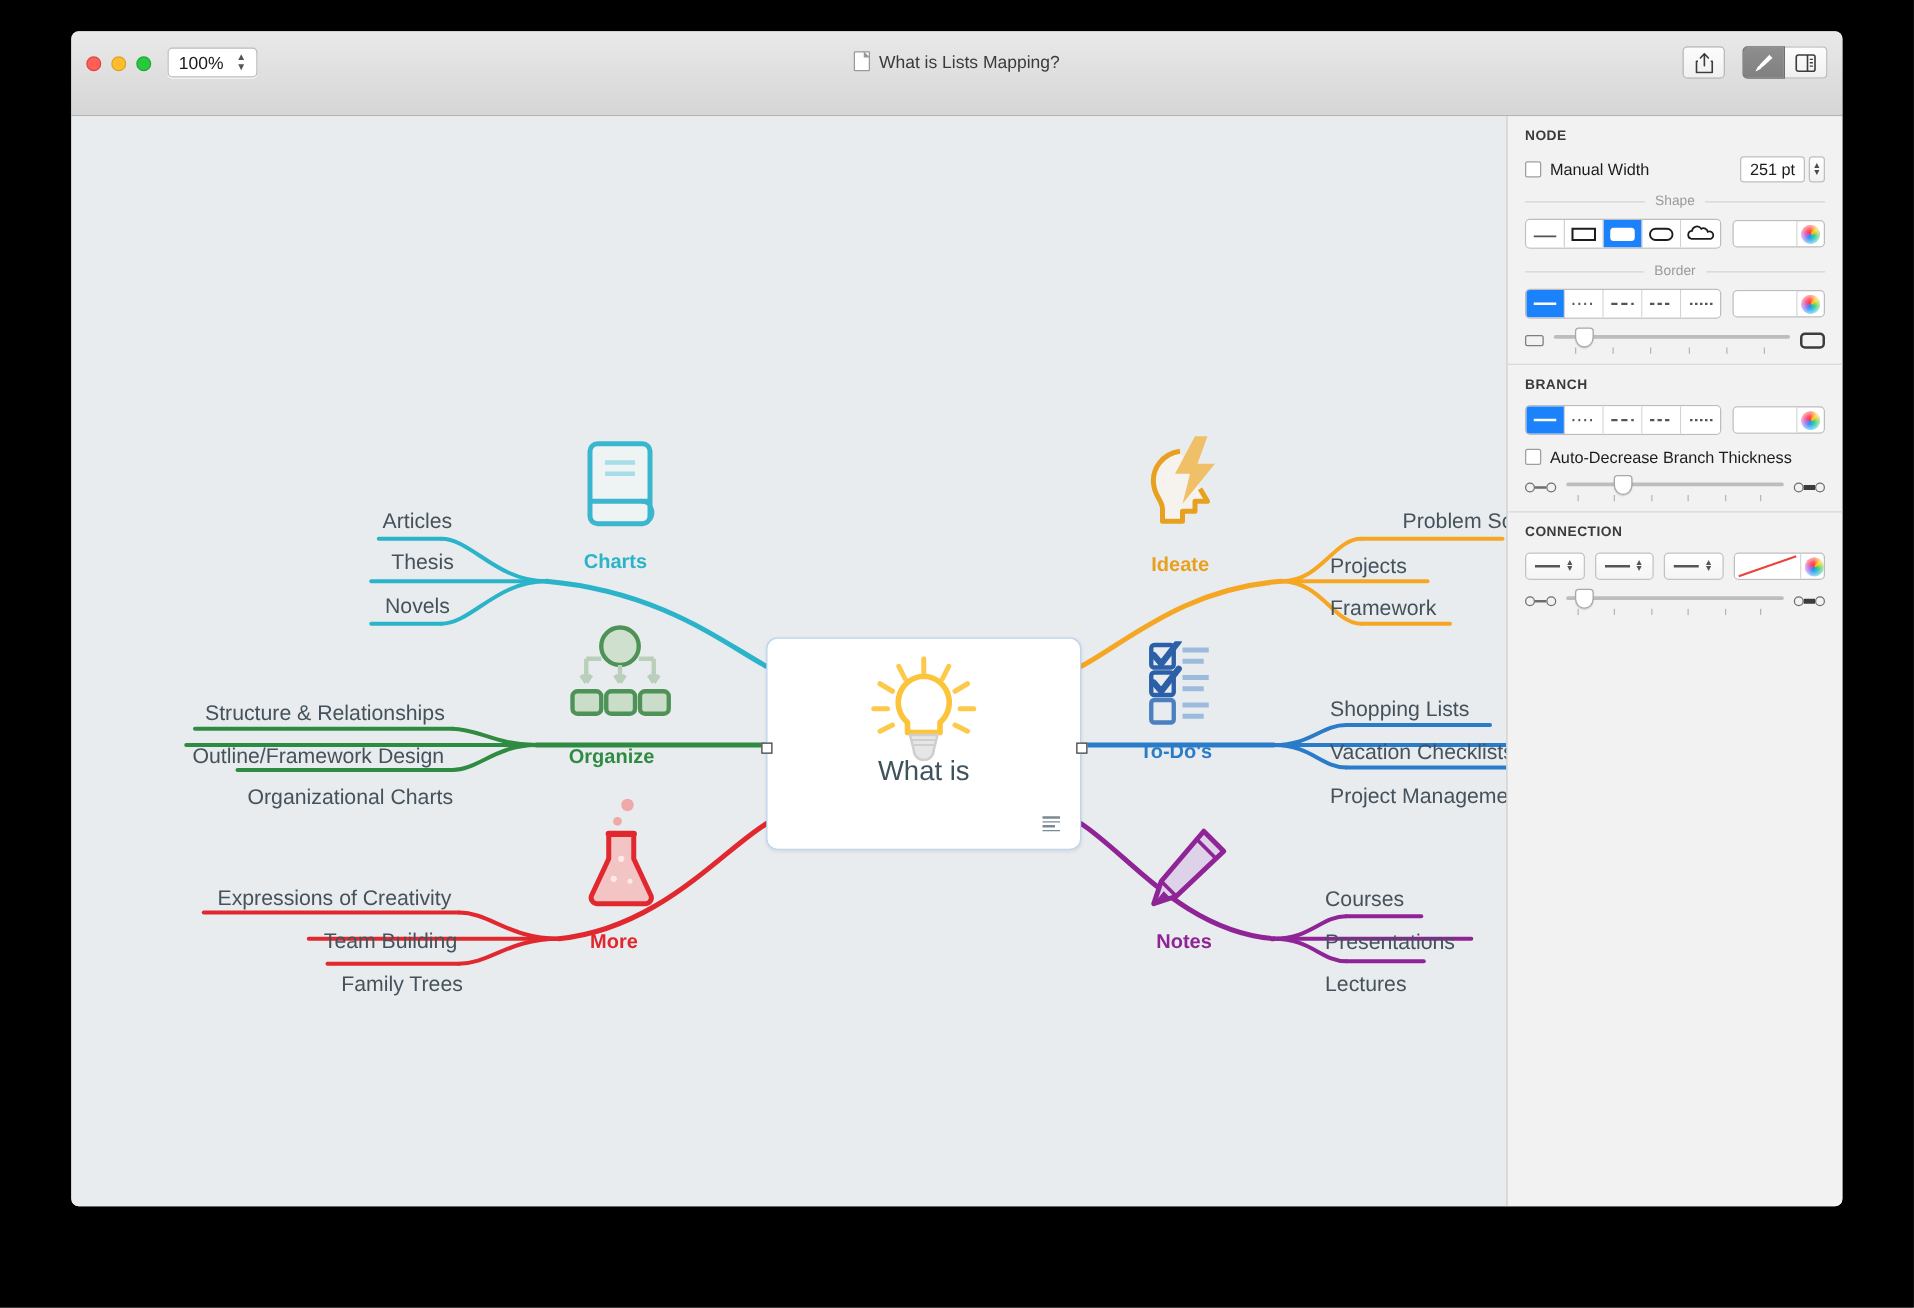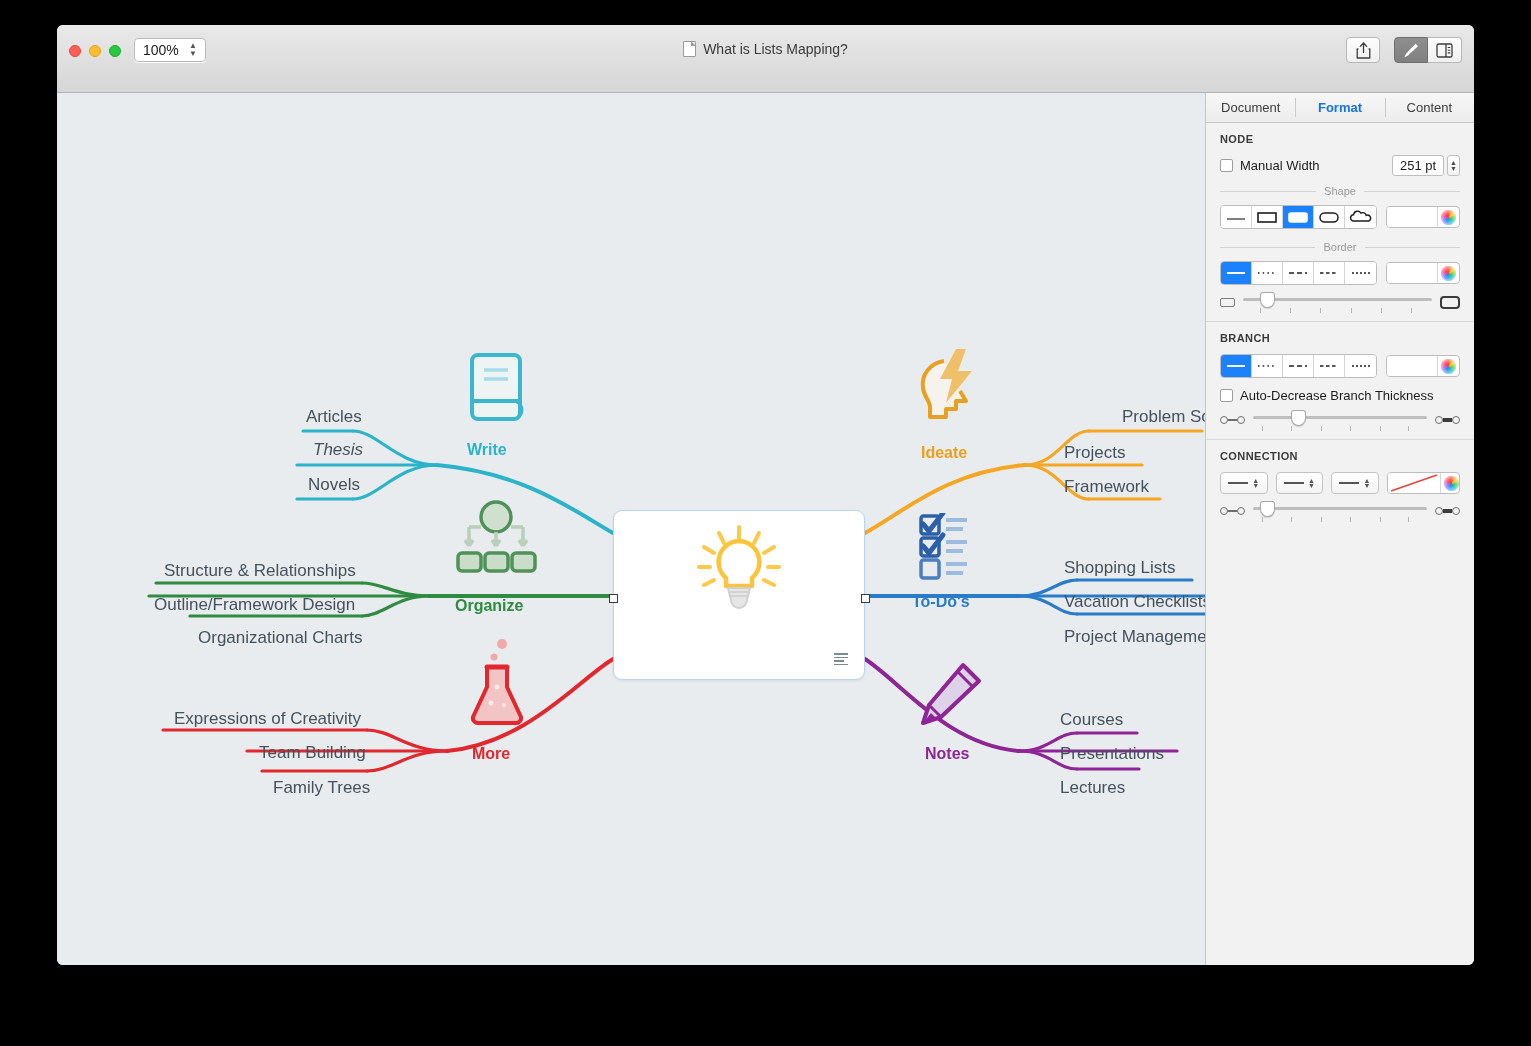--- a/index.html
+++ b/index.html
@@ -396,29 +396,29 @@
           <line x1="27" y1="60" x2="44" y2="60" stroke="#9dbbdd" stroke-width="4"></line>
         </svg>
 
         <svg style="left:862px; top:568px;" width="72" height="66" viewBox="0 0 72 66">
           <path d="M44,4 L60,20 L22,56 L4,62 L10,44 Z" fill="#ded2e8" stroke="#8e2496" stroke-width="4" stroke-linejoin="round"></path>
           <path d="M38,10 L54,26" stroke="#8e2496" stroke-width="3"></path>
           <path d="M10,44 L22,56" stroke="#8e2496" stroke-width="3"></path>
           <path d="M4,62 L12,52 L18,58 Z" fill="#8e2496"></path>
         </svg>
 
-        <div class="mbranch" style="left:410px; top:349px; color:#2bb3c9;">Write</div>
+        <div class="mbranch" style="left:410px; top:349px; color:#2bb3c9;">Charts</div>
         <div class="mbranch" style="left:398px; top:505px; color:#2e8b41;">Organize</div>
         <div class="mbranch" style="left:415px; top:653px; color:#e0282e;">More</div>
         <div class="mbranch" style="left:864px; top:352px; color:#e8a020;">Ideate</div>
         <div class="mbranch" style="left:855px; top:501px; color:#2b7cc8;">To-Do's</div>
         <div class="mbranch" style="left:868px; top:653px; color:#8e2496;">Notes</div>
 
         <div class="mlabel" style="left:249px; top:315px;">Articles</div>
-        <div class="mlabel" style="left:256px; top:348px;font-style:italic;">Thesis</div>
+        <div class="mlabel" style="left:256px; top:348px;">Thesis</div>
         <div class="mlabel" style="left:251px; top:383px;">Novels</div>
 
         <div class="mlabel" style="left:107px; top:469px;">Structure &amp; Relationships</div>
         <div class="mlabel" style="left:97px; top:503px;">Outline/Framework Design</div>
         <div class="mlabel" style="left:141px; top:536px;">Organizational Charts</div>
 
         <div class="mlabel" style="left:117px; top:617px;">Expressions of Creativity</div>
         <div class="mlabel" style="left:202px; top:651px;">Team Building</div>
         <div class="mlabel" style="left:216px; top:686px;">Family Trees</div>
 
@@ -446,40 +446,36 @@
               <line x1="87" y1="42" x2="76" y2="42"></line>
               <line x1="12" y1="60" x2="22" y2="55"></line>
               <line x1="82" y1="60" x2="72" y2="55"></line>
             </g>
             <path d="M47,16 a21,21 0 0 1 13,37 l0,8 h-26 l0,-8 a21,21 0 0 1 13,-37 z" fill="#fff" stroke="#fcc43a" stroke-width="4.5" stroke-linejoin="round"></path>
             <path d="M36,63 h22 l-3,12 a8,8 0 0 1 -16,0 z" fill="#e6e6e6" stroke="#cfcfcf" stroke-width="2"></path>
             <line x1="37" y1="67" x2="57" y2="67" stroke="#cfcfcf" stroke-width="1.6"></line>
             <line x1="38" y1="71" x2="56" y2="71" stroke="#cfcfcf" stroke-width="1.6"></line>
           </svg>
           <div class="ctext">
+            <div>What is</div>
           </div>
           <div class="notes-glyph">
             <i style="width:14px"></i>
               <i style="width:14px"></i>
               <i style="width:10px"></i>
               <i style="width:14px"></i>
           </div>
         </div>
         <div class="handle" style="left:552px; top:501px;"></div>
         <div class="handle" style="left:804px; top:501px;"></div>
       </div>
     </div>
 
     <div id="inspector">
 
-      <div id="insp-tabs">
-        <div class="tab">Document</div>
-        <div class="tab sel">Format</div>
-        <div class="tab">Content</div>
-      </div>
 
       <div class="section">
         <div class="sec-title">NODE</div>
 
         <div class="row">
           <span class="chk"></span>
           <span class="lab">Manual Width</span>
           <span class="numfield">
             <span class="numbox">251 pt</span>
             <span class="numstep">

